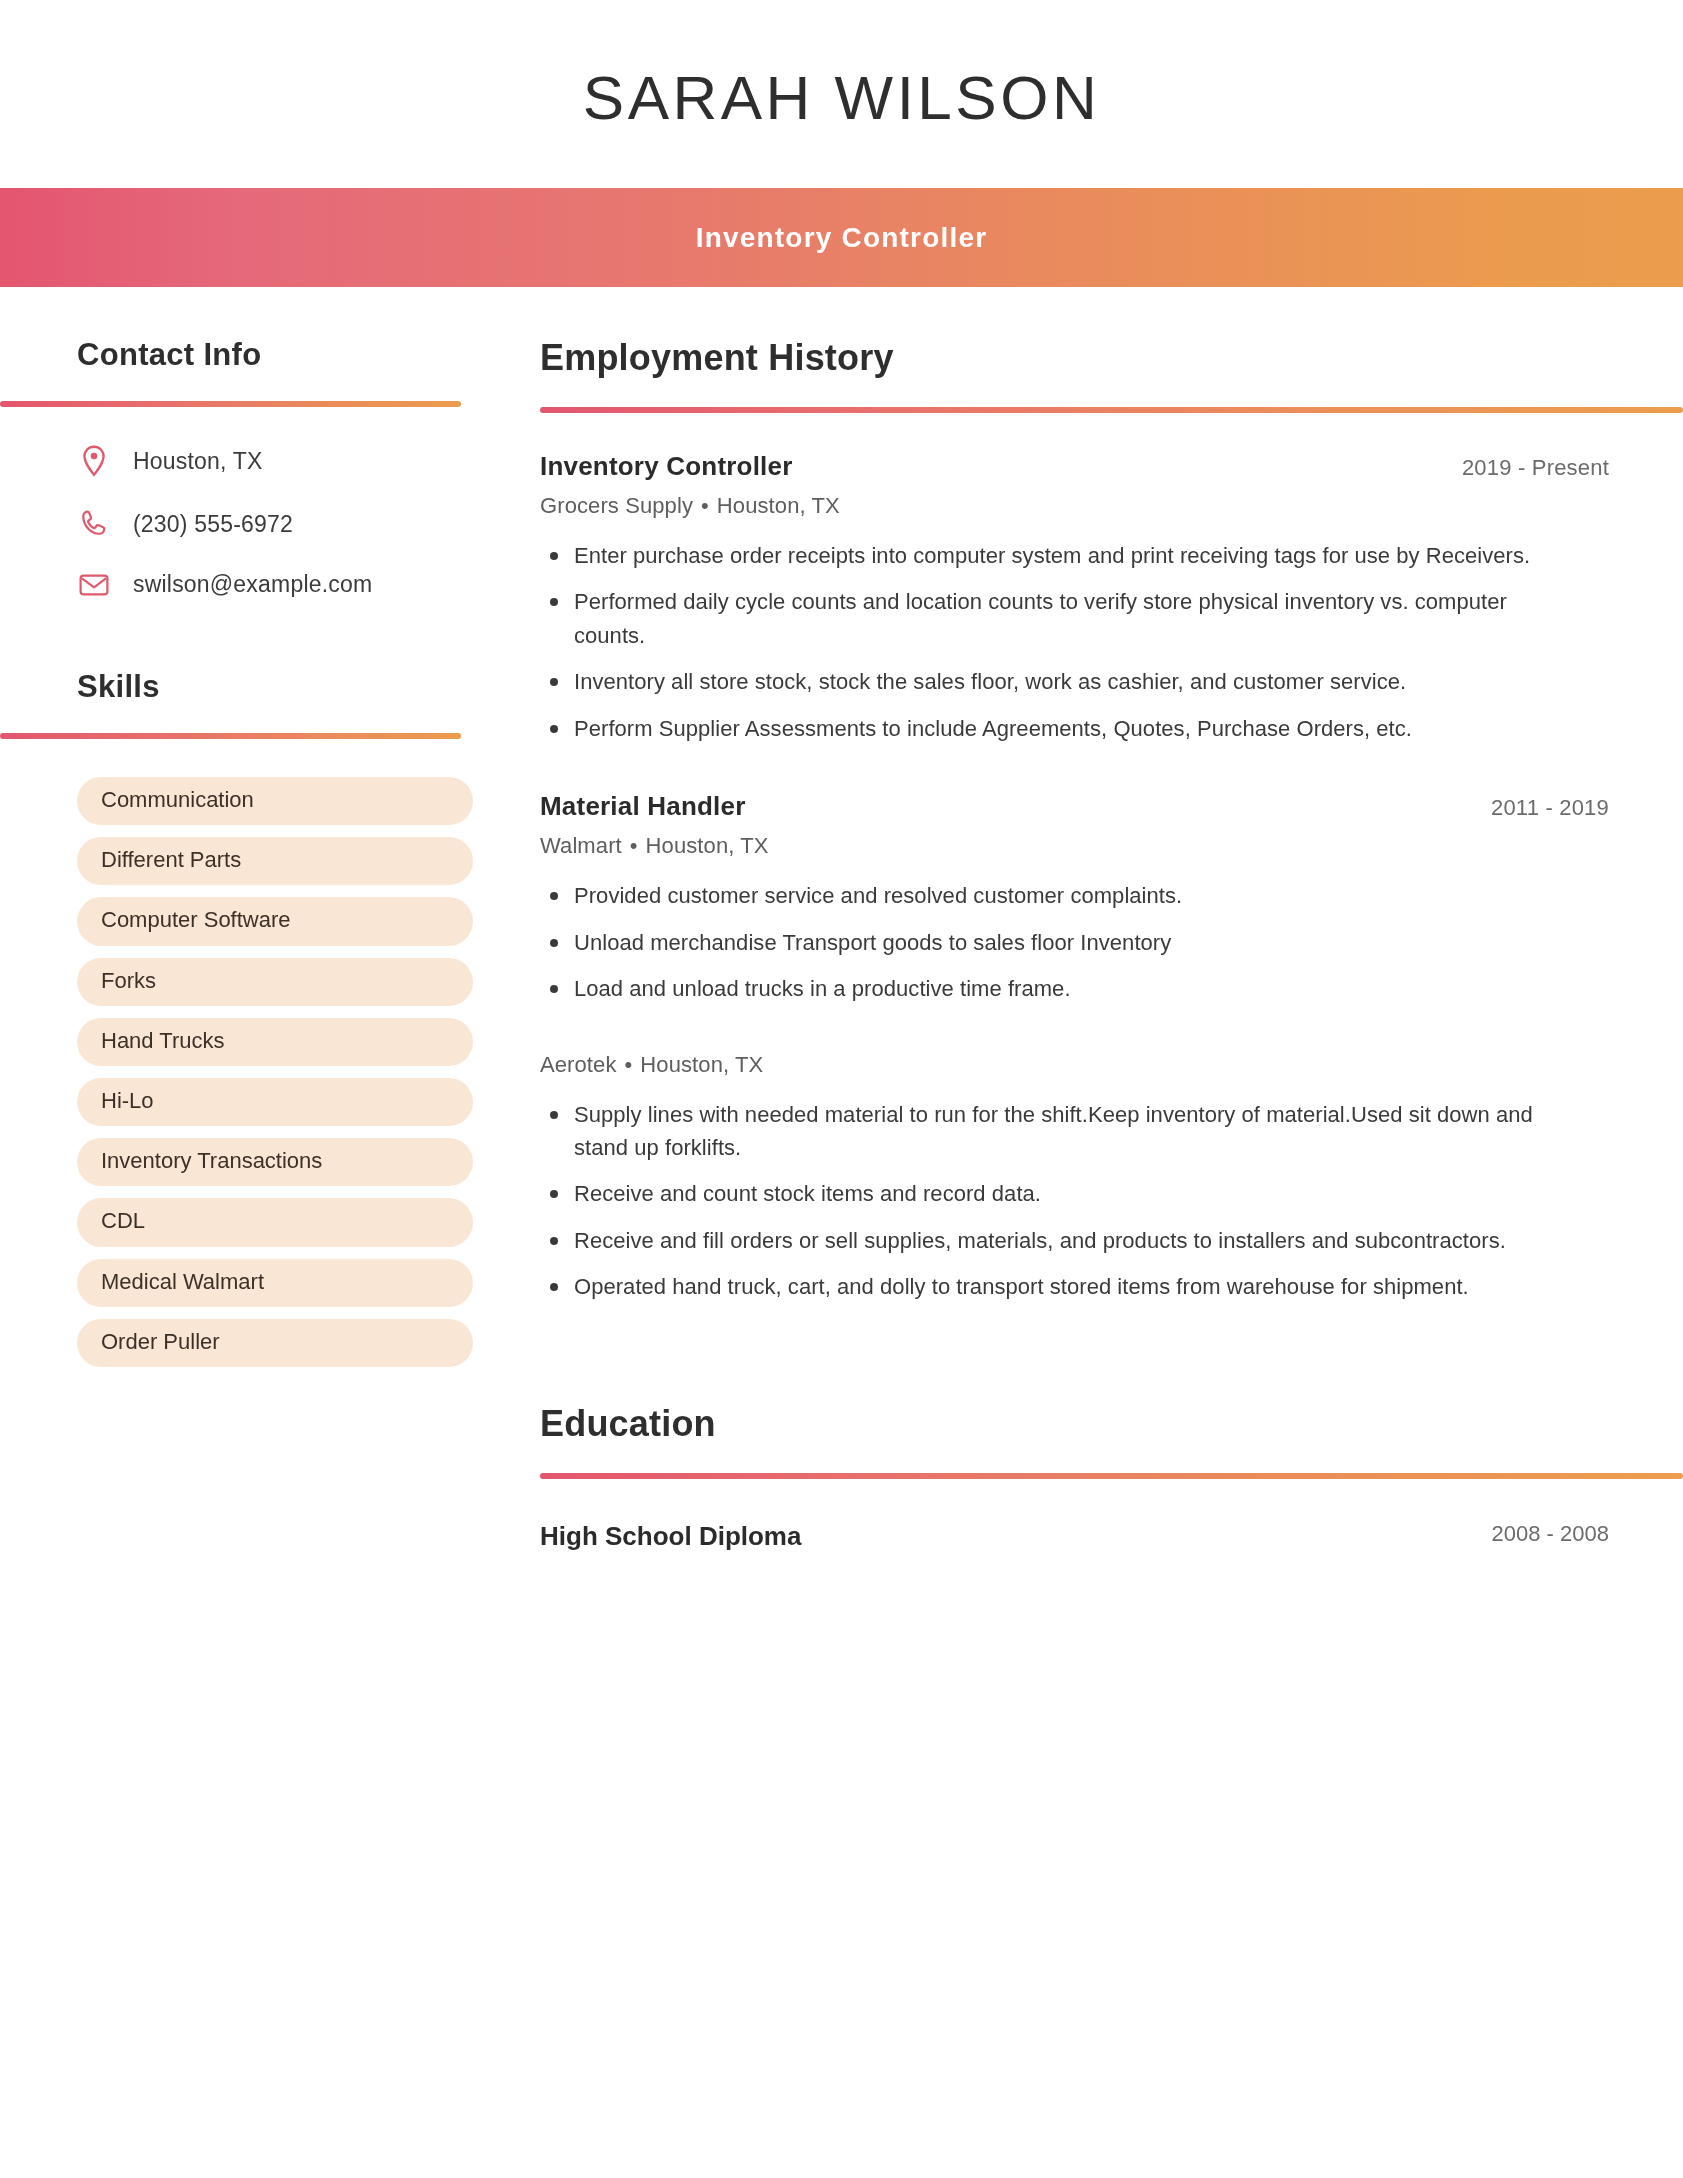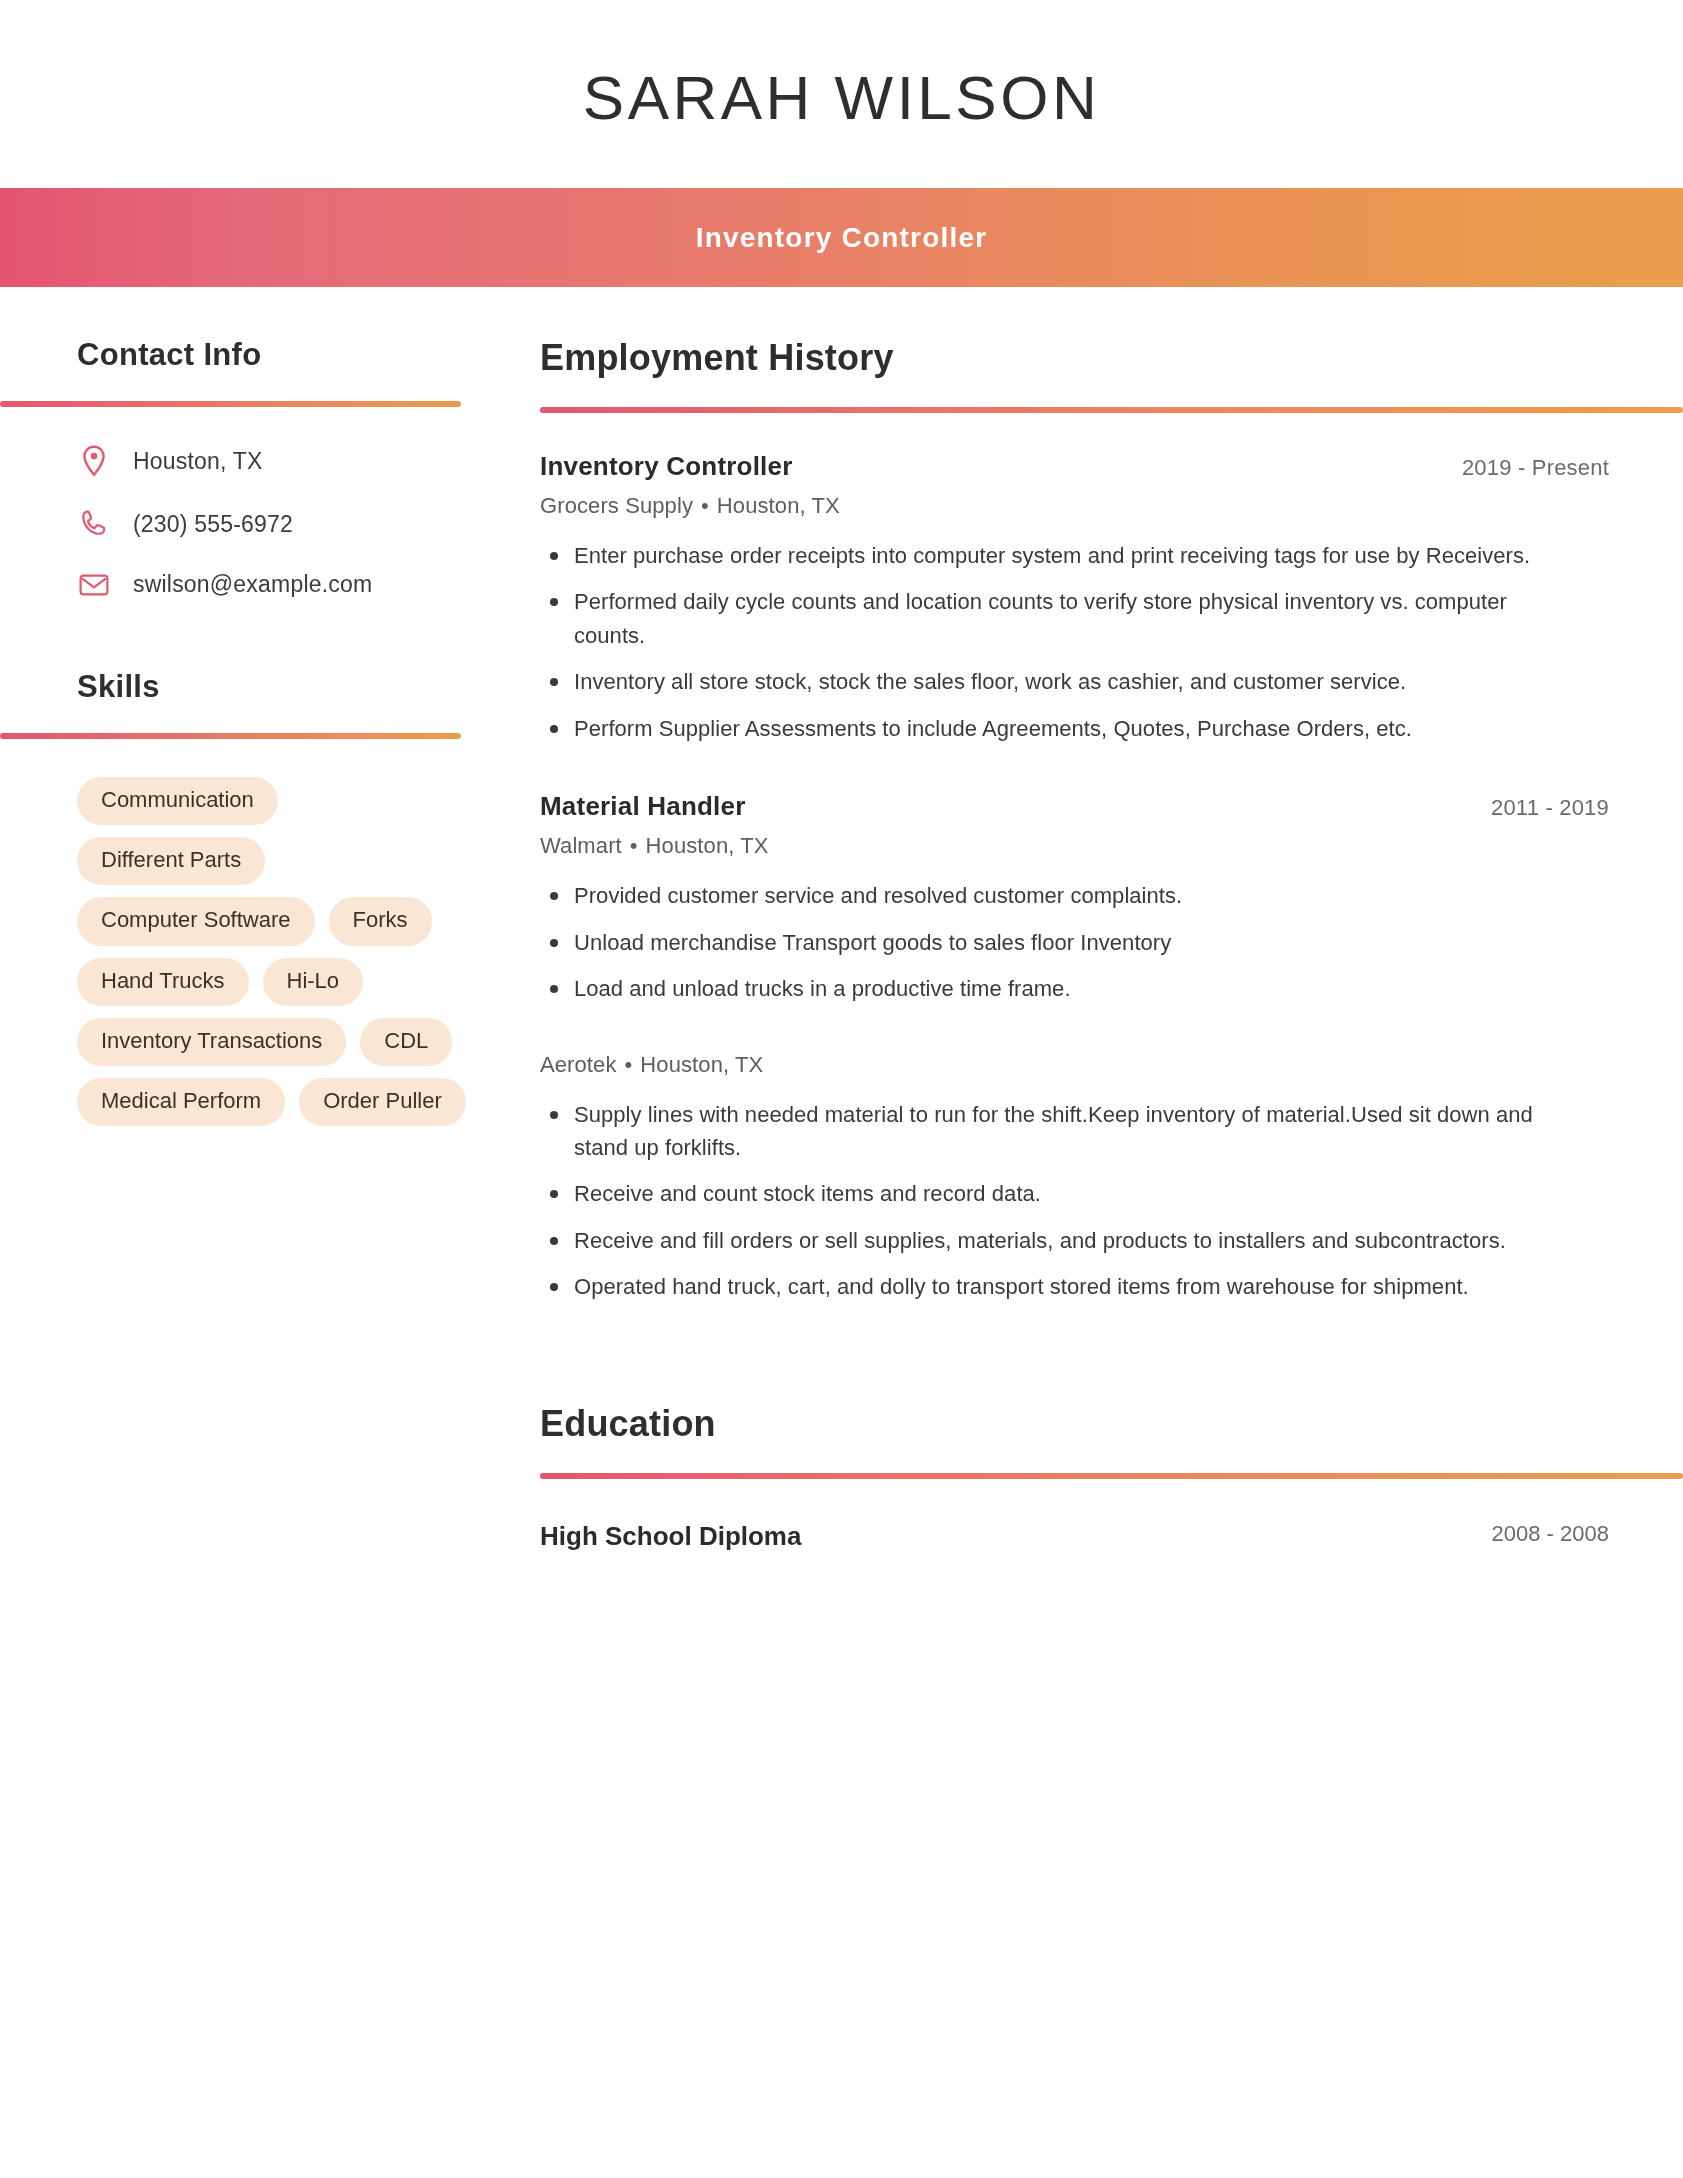--- a/index.html
+++ b/index.html
@@ -128,20 +128,21 @@
 
   
   .skills-section { margin-top: 71px; }
 
   .skills-wrap {
     display: flex;
     flex-wrap: wrap;
     gap: 12px 14px;
     margin-top: 38px;
     width: 396px;
+    flex-direction: column;
   }
 
   .skill-pill {
     background: #fae6d5;
     border-radius: 26px;
     padding: 11px 24px 13px 24px;
     font-size: 22px;
     color: #3c3027;
     line-height: 1.1;
     white-space: nowrap;
@@ -292,21 +293,21 @@
 
       <div class="skills-wrap">
         <span class="skill-pill">Communication</span>
         <span class="skill-pill">Different Parts</span>
         <span class="skill-pill">Computer Software</span>
         <span class="skill-pill">Forks</span>
         <span class="skill-pill">Hand Trucks</span>
         <span class="skill-pill">Hi-Lo</span>
         <span class="skill-pill">Inventory Transactions</span>
         <span class="skill-pill">CDL</span>
-        <span class="skill-pill">Medical Perform</span>
+        <span class="skill-pill">Medical Walmart</span>
         <span class="skill-pill">Order Puller</span>
       </div>
     </section>
 
   </aside>
 
   <main class="main">
 
     <section>
       <h2 class="main-heading">Employment History</h2>

